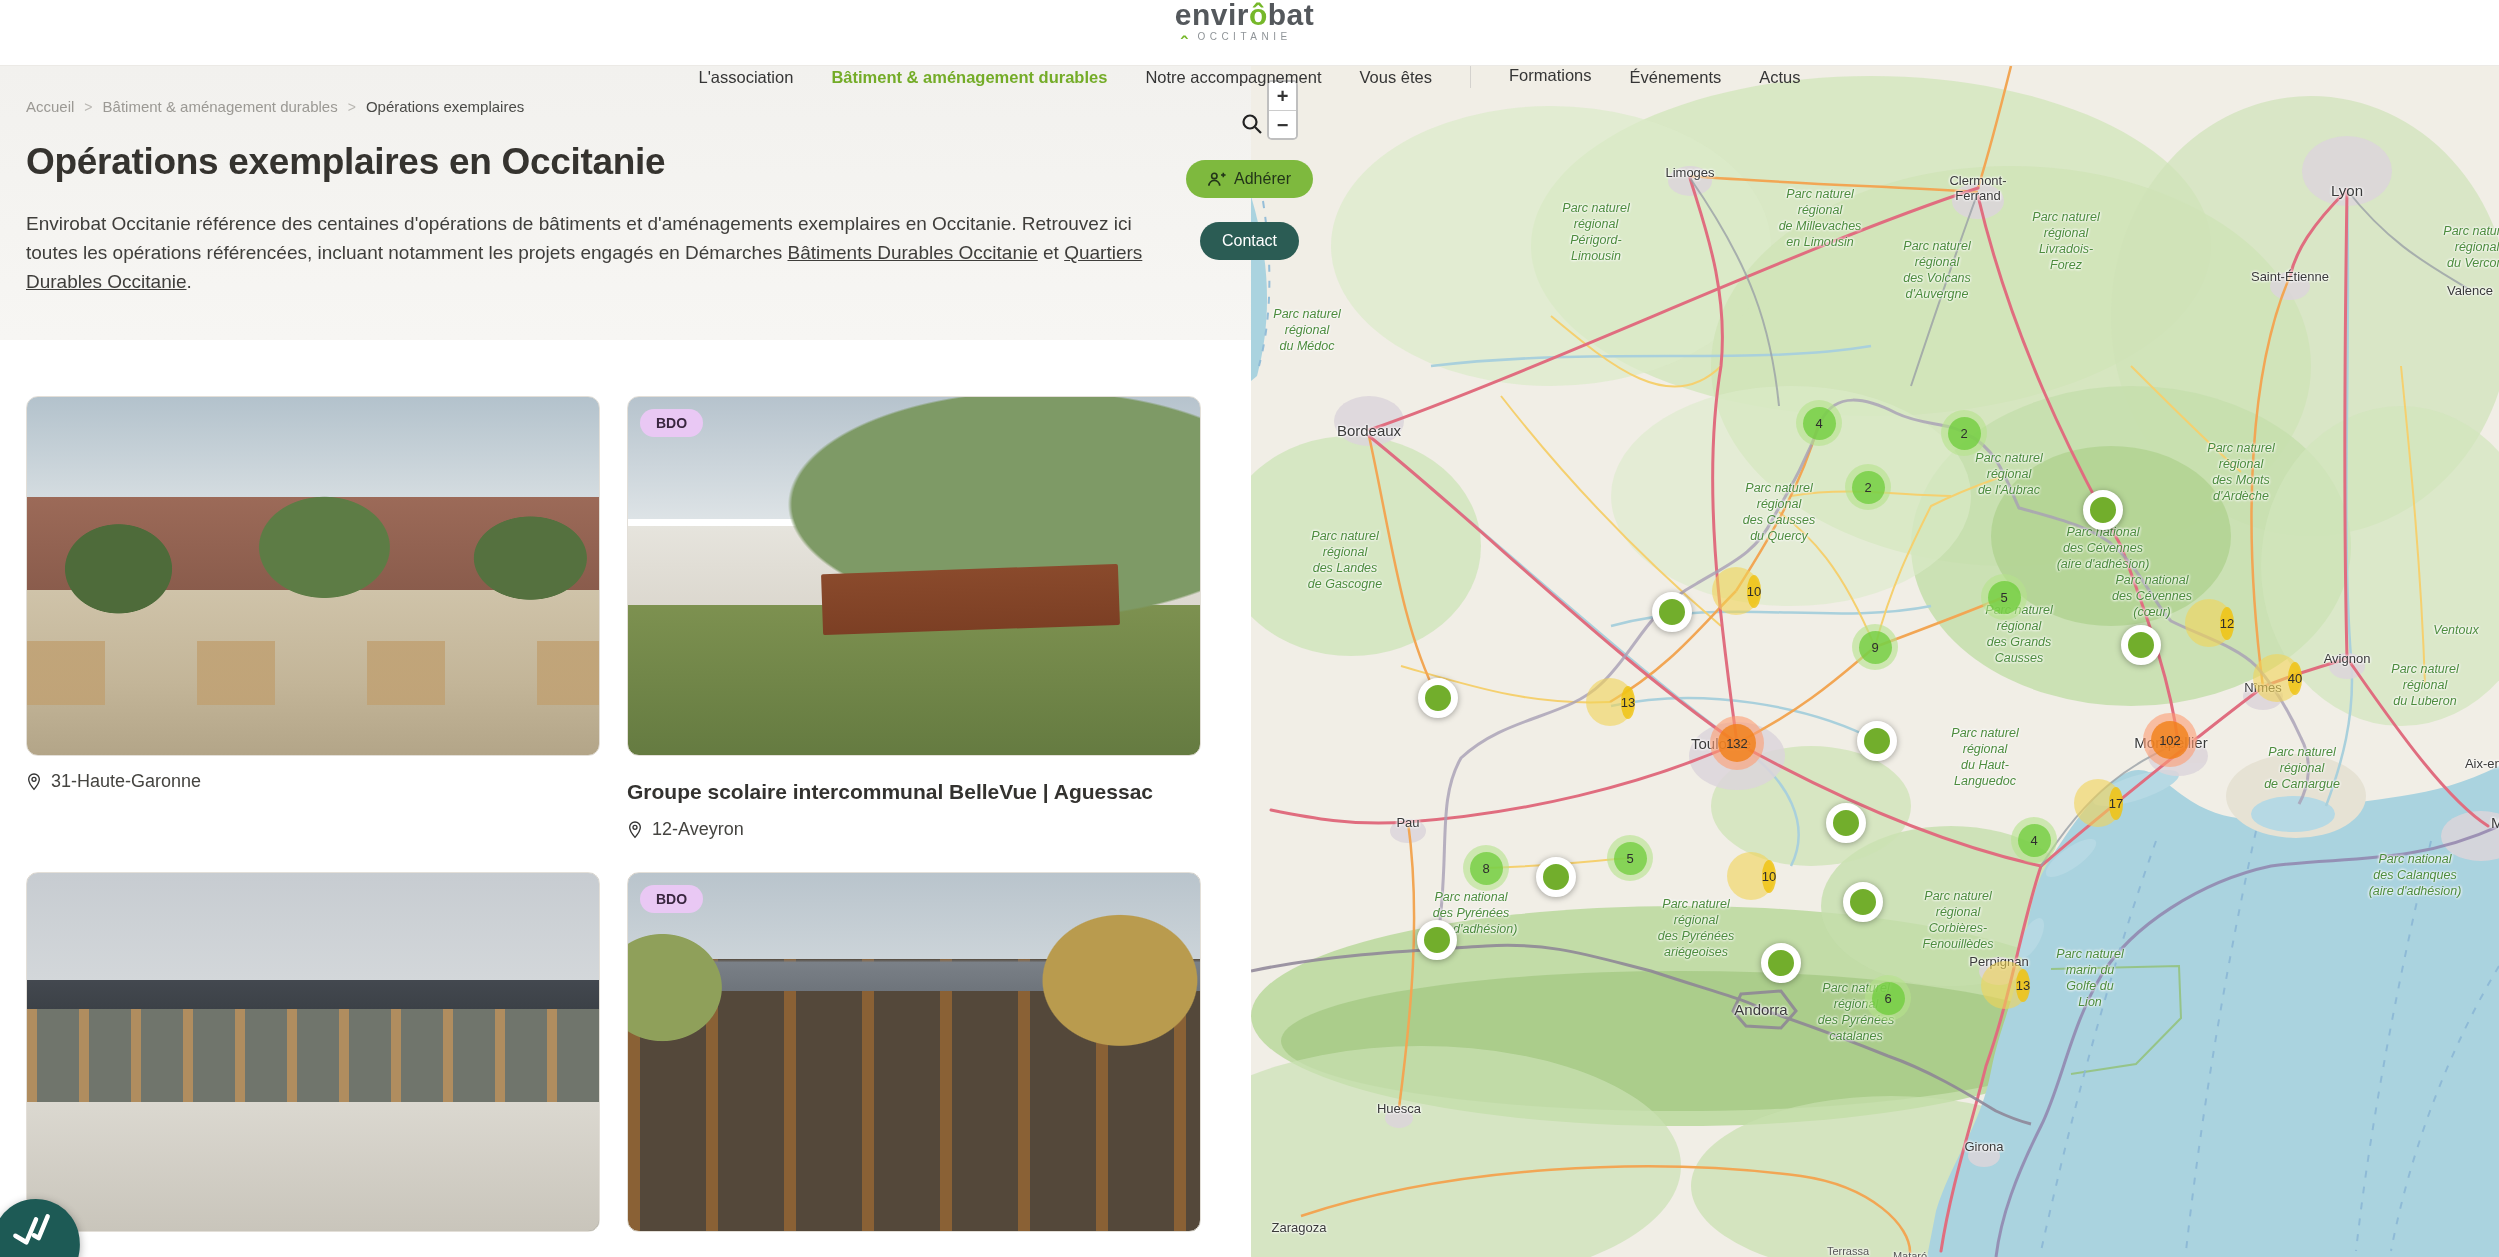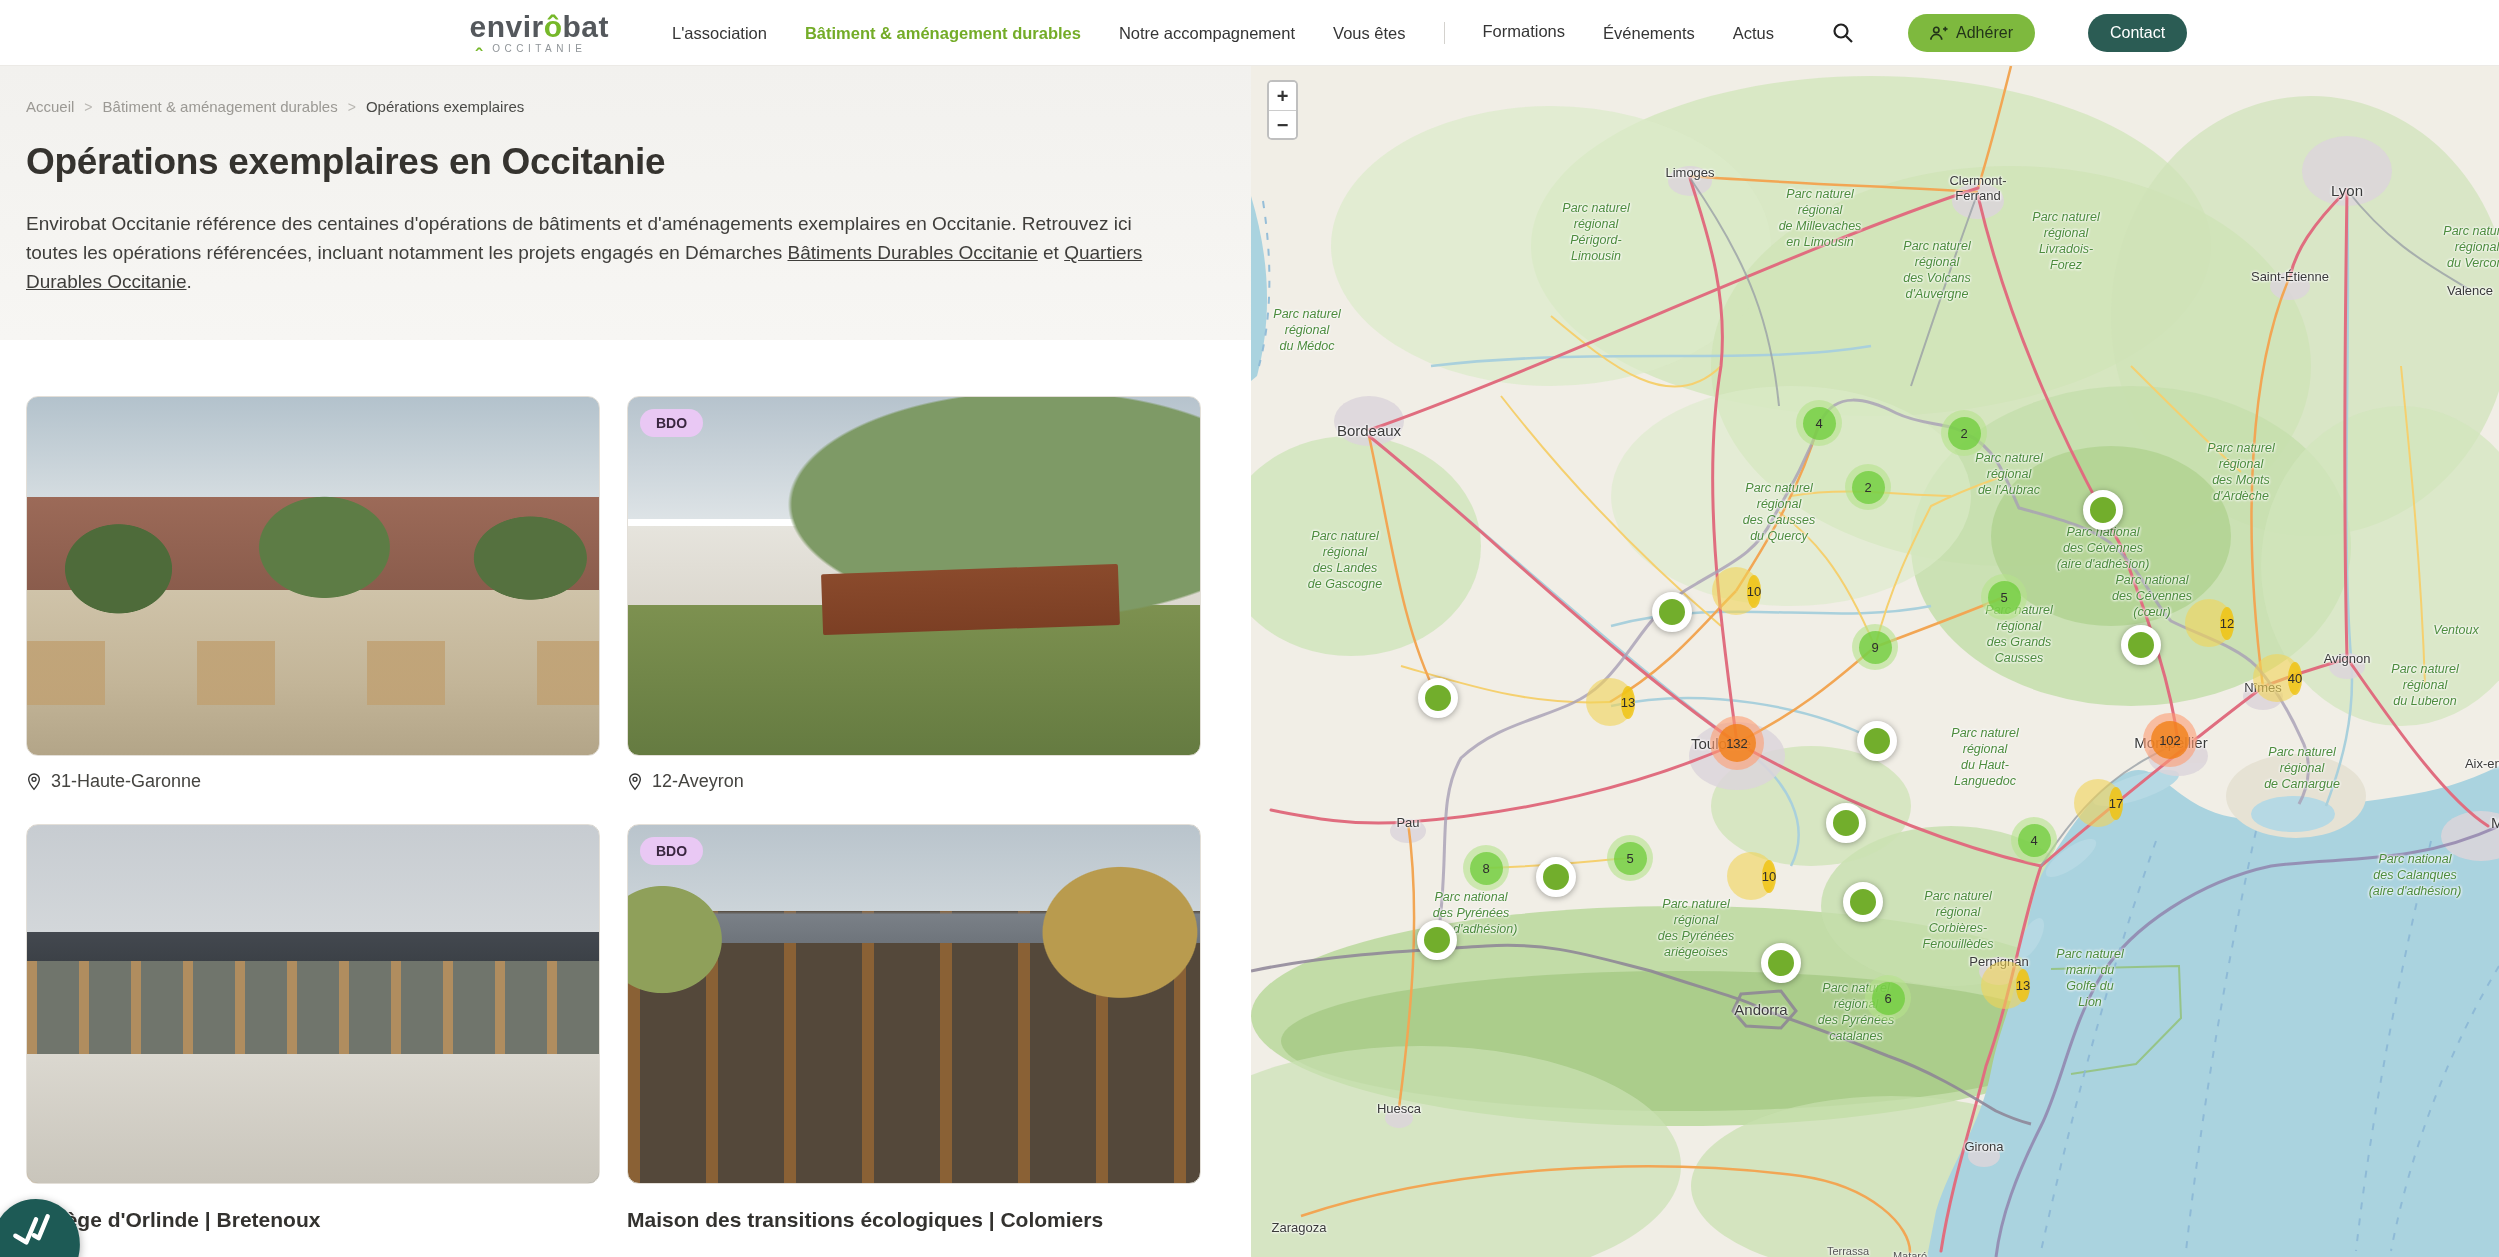--- a/index.html
+++ b/index.html
@@ -3,21 +3,21 @@
 <meta charset="utf-8">
 <style>
   * { margin:0; padding:0; box-sizing:border-box; }
   html,body { width:2499px; height:1257px; }
   body { position:relative; overflow:hidden; background:#fff;
          font-family:"Liberation Sans", sans-serif; color:#333; }
 
   
   header { position:absolute; top:0; left:0; right:0; height:66px; background:#fff;
            border-bottom:1px solid #eceae6; z-index:40; }
-  .header-inner { width:1560px; margin:0 auto; height:66px; display:flex; align-items:center; gap:53px; }
+  .header-inner { width:1560px; margin:0 auto; height:66px; display:flex; align-items:center; gap:24px;flex-direction:column; }
   .logo { position:relative; display:flex; flex-direction:column; align-items:center; line-height:1;
           margin-right:10px; cursor:pointer; }
   .logo .l1 { font-size:30px; font-weight:700; color:#54585c; letter-spacing:.5px; }
   .logo .l1 .accent { color:#76b82a; }
   .logo .l2 { font-size:10px; letter-spacing:4.5px; color:#8f9498; margin-top:2px; }
   .logo::after { content:"ˆ"; position:absolute; left:6px; bottom:-12px; color:#76b82a;
                  font-size:20px; font-weight:700; }
   nav { display:flex; align-items:center; gap:38px; }
   .navwrap { display:flex; align-items:flex-start; gap:38px; }
   .navdiv { width:1px; height:22px; background:#d4d2ce; }
@@ -215,20 +215,21 @@
             <path d="M12 2C7.6 2 4 5.6 4 10c0 6 8 15 8 15s8-9 8-15c0-4.4-3.6-8-8-8z"></path>
             <circle cx="12" cy="10" r="3"></circle>
           </svg>
           <span>31-Haute-Garonne</span>
         </div>
       </article>
       <article class="card">
         <div class="photo photo-b">
           <span class="bdo">BDO</span>
         </div>
+        <h3>Groupe scolaire intercommunal BelleVue | Aguessac</h3>
         <div class="loc">
           <svg width="16" height="20" viewBox="0 0 24 28" fill="none" stroke="#333" stroke-width="2">
             <path d="M12 2C7.6 2 4 5.6 4 10c0 6 8 15 8 15s8-9 8-15c0-4.4-3.6-8-8-8z"></path>
             <circle cx="12" cy="10" r="3"></circle>
           </svg>
           <span>12-Aveyron</span>
         </div>
       </article>
       <article class="card">
         <div class="photo photo-c">

